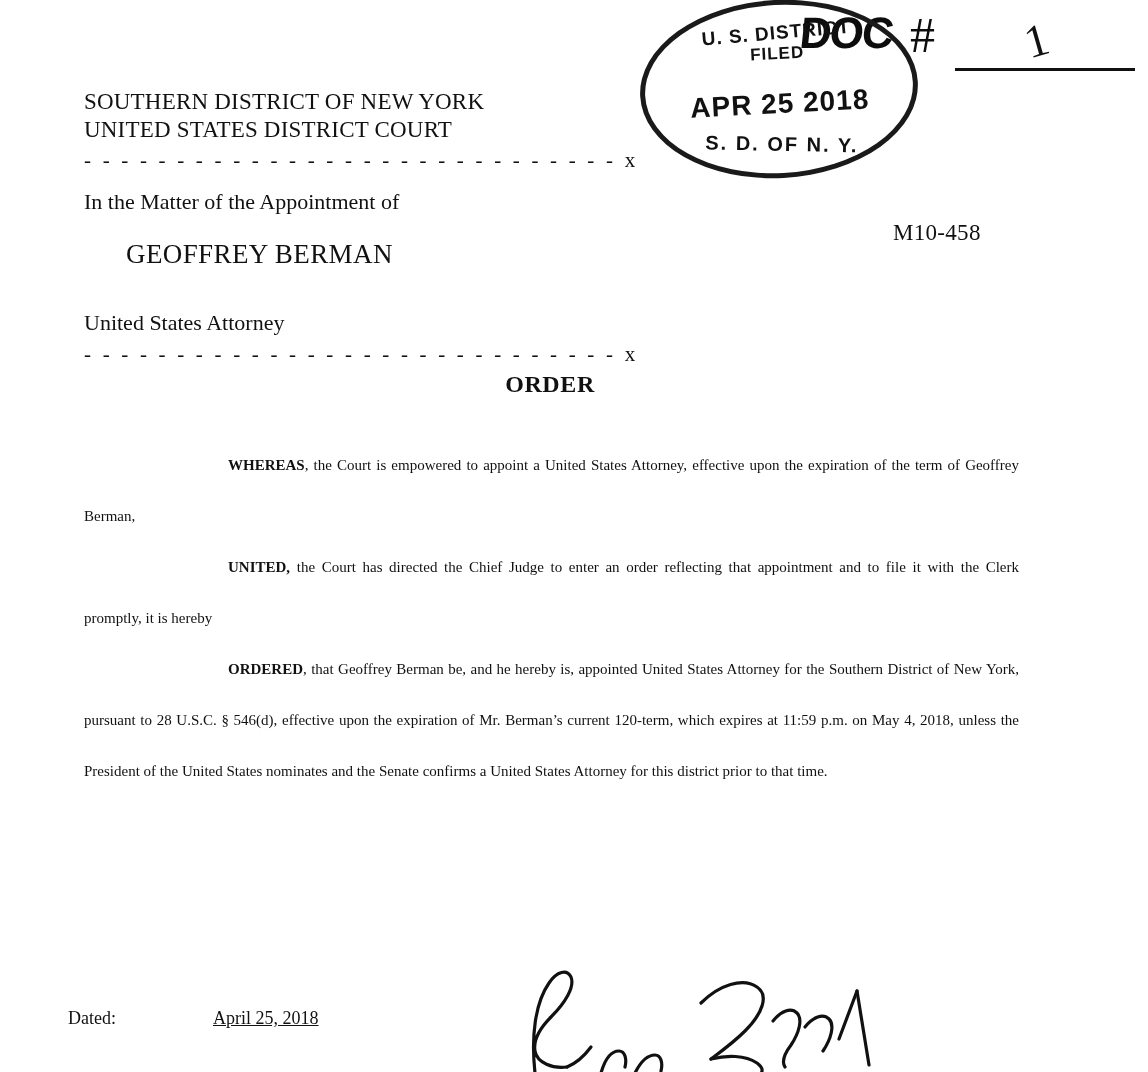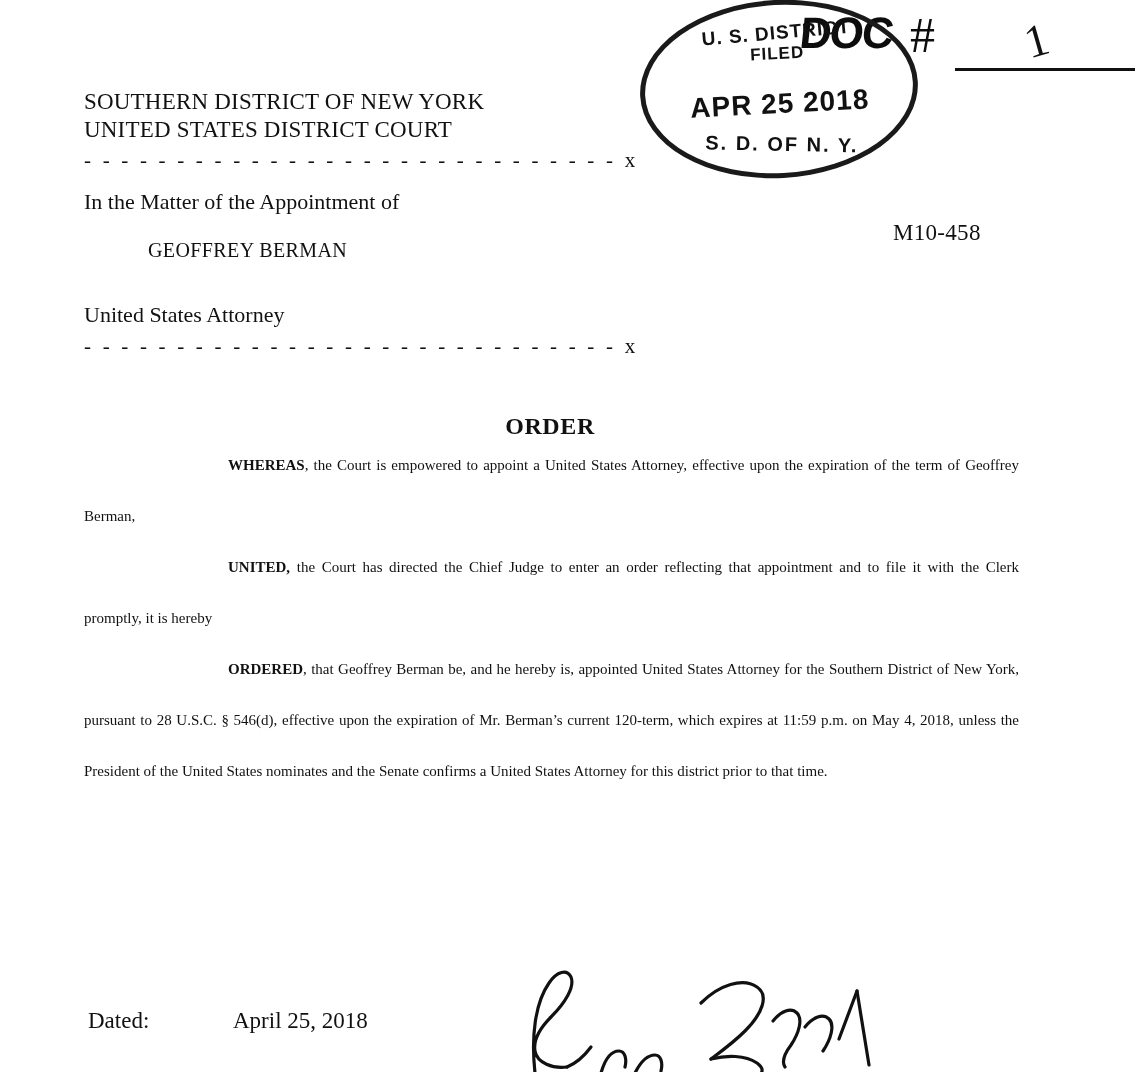--- a/index.html
+++ b/index.html
@@ -127,23 +127,23 @@
     letter-spacing: 3.2px;
     white-space: nowrap;
     color: #111;
   }
   .caption-line {
     font-size: 22px;
     line-height: 30px;
     margin-top: 14px;
   }
   .caption-party {
-    font-size: 20px;
+    font-size: 27px;
     margin-top: 22px;
-    margin-left: 64px;
+    margin-left: 42px;
     letter-spacing: 0.4px;
   }
   .caption-role {
     font-size: 22px;
     margin-top: 40px;
   }
   .dash-rule-2 {
     margin-top: 6px;
     font-size: 21px;
     letter-spacing: 3.2px;
@@ -162,21 +162,20 @@
   
   .order-title {
     position: absolute;
     top: 371px;
     left: 0;
     width: 1100px;
     text-align: center;
     font-size: 24px;
     font-weight: bold;
     letter-spacing: 0.6px;
-    margin-top: 42px;
   }
 
   
   .body {
     position: absolute;
     left: 84px;
     top: 440px;
     width: 935px;
     font-size: 15px;
     line-height: 51px;
@@ -185,23 +184,24 @@
   .body p {
     margin: 0 0 0 0;
     text-indent: 144px;
   }
   .body p + p { margin-top: 0px; }
   .lead { font-weight: bold; }
 
   
   .dated {
     position: absolute;
-    left: 88px;
+    left: 68px;
     top: 1008px;
-    font-size: 23px;
+    font-size: 18px;
+    text-decoration: underline;
   }
   .dated-label { display: inline-block; width: 145px; }
 
   
   .signature {
     position: absolute;
     left: 505px;
     top: 955px;
     width: 420px;
     height: 120px;

